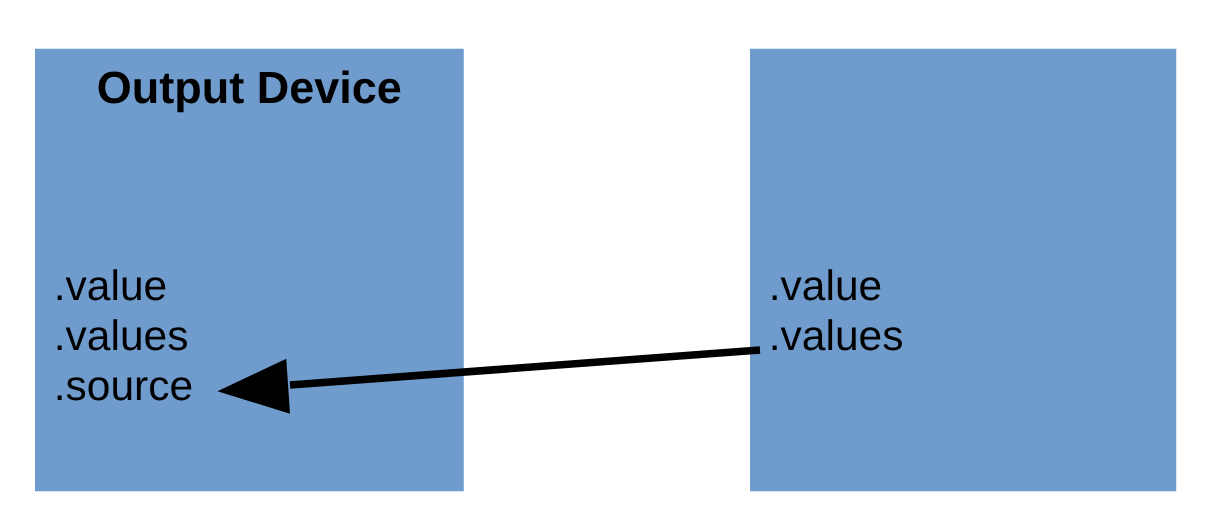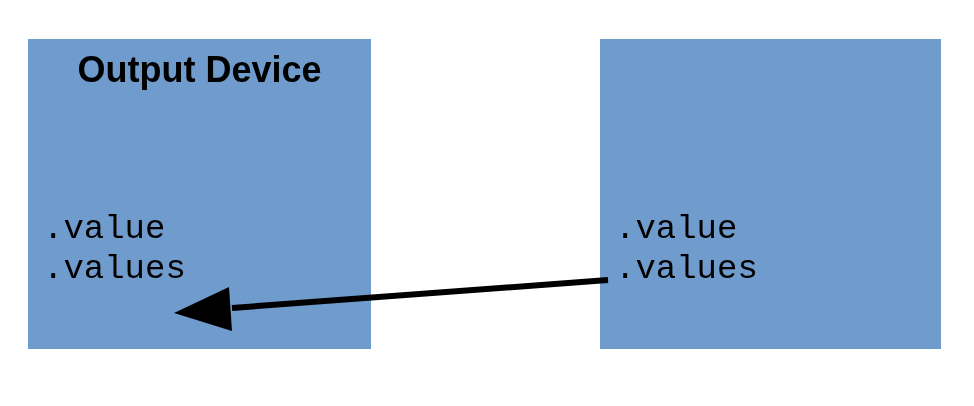--- a/index.html
+++ b/index.html
@@ -11,40 +11,39 @@
   .canvas {
     position: relative;
     width: 974px;
     height: 406px;
     background: #ffffff;
     overflow: hidden;
   }
   .box {
     position: absolute;
     top: 39px;
-    height: 310px;
+    height: 354px;
     background: #6f9bcd;
     color: #000000;
     box-sizing: border-box;
   }
   .box.output { left: 28px;  width: 343px; }
   .box.input  { left: 600px; width: 341px; }
   .box-title {
     margin-top: 10px;
     text-align: center;
     font-size: 36px;
     font-weight: bold;
     letter-spacing: 0px;
     white-space: nowrap;
   }
   .fields {
     position: absolute;
     left: 15px;
     top: 170px;
-    font-family: Liberation Mono, monospace;
   }
   .field {
     font-size: 34px;
     line-height: 40px;
     white-space: nowrap;
   }
   .arrow-layer {
     position: absolute;
     left: 0;
     top: 0;
@@ -56,20 +55,21 @@
 </head>
 <body>
 
 <div class="canvas">
 
   <div class="box output">
     <div class="box-title">Output Device</div>
     <div class="fields">
       <div class="field">.value</div>
       <div class="field">.values</div>
+      <div class="field">.source</div>
     </div>
   </div>
 
   <div class="box input">
     <div class="fields">
       <div class="field">.value</div>
       <div class="field">.values</div>
     </div>
   </div>
 

